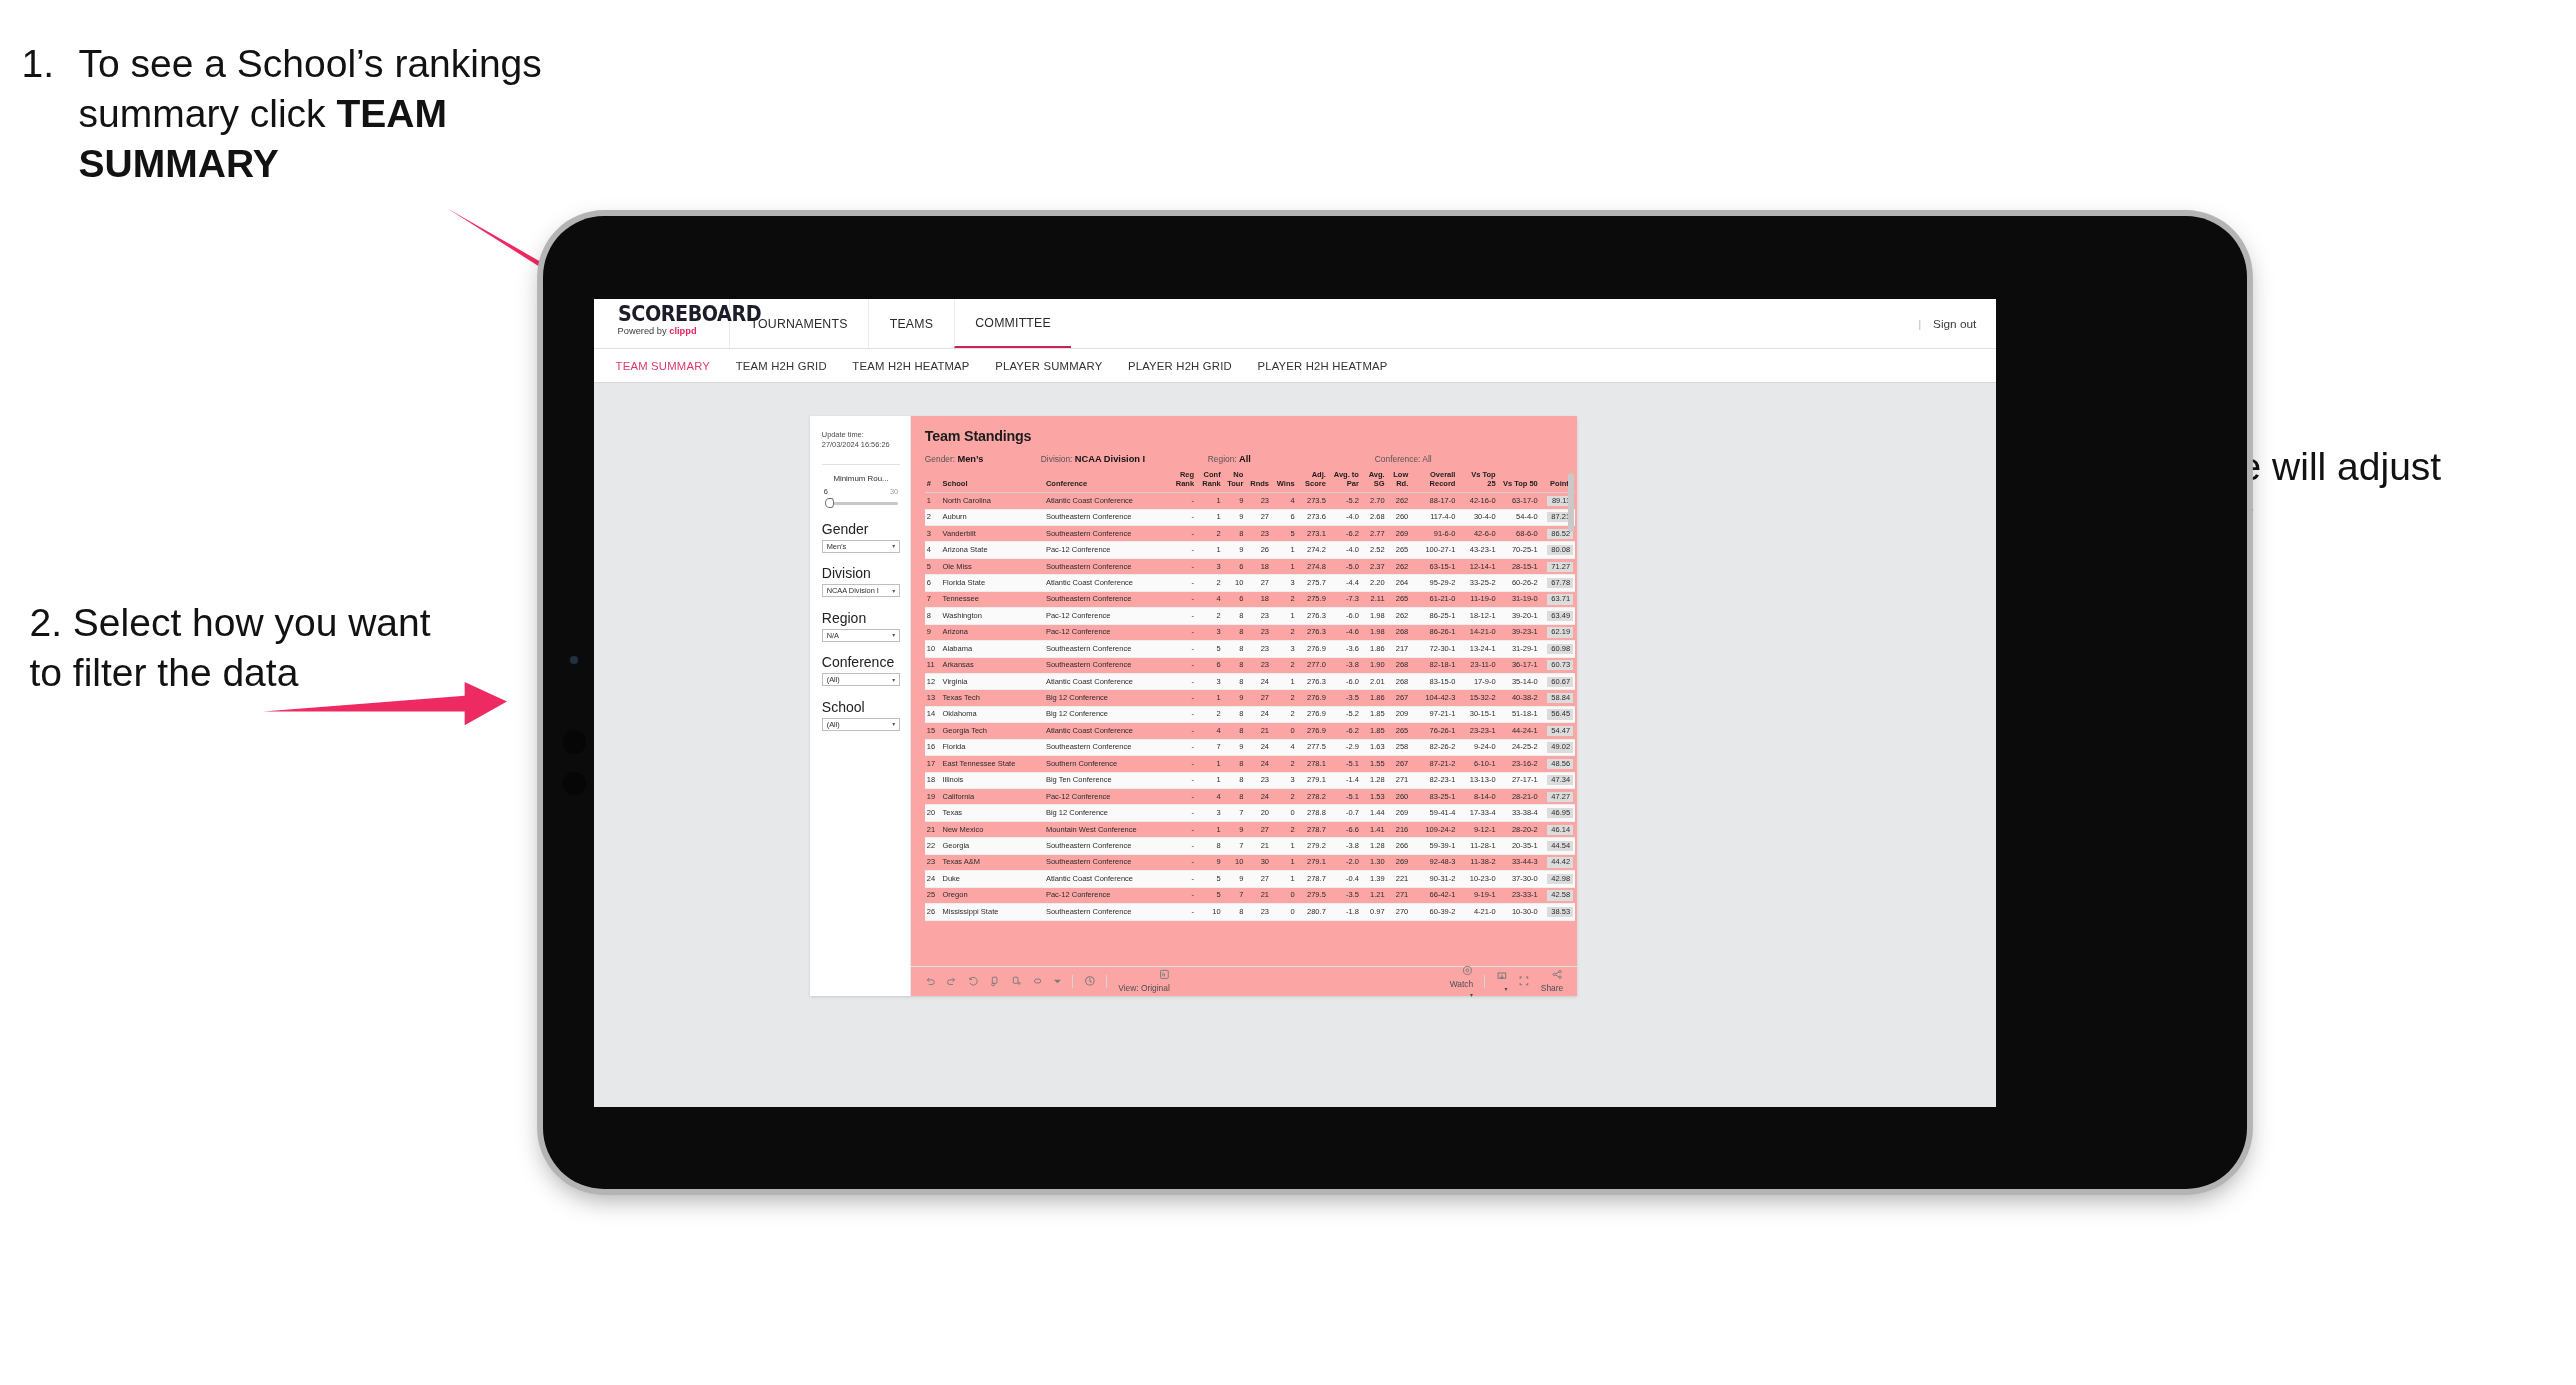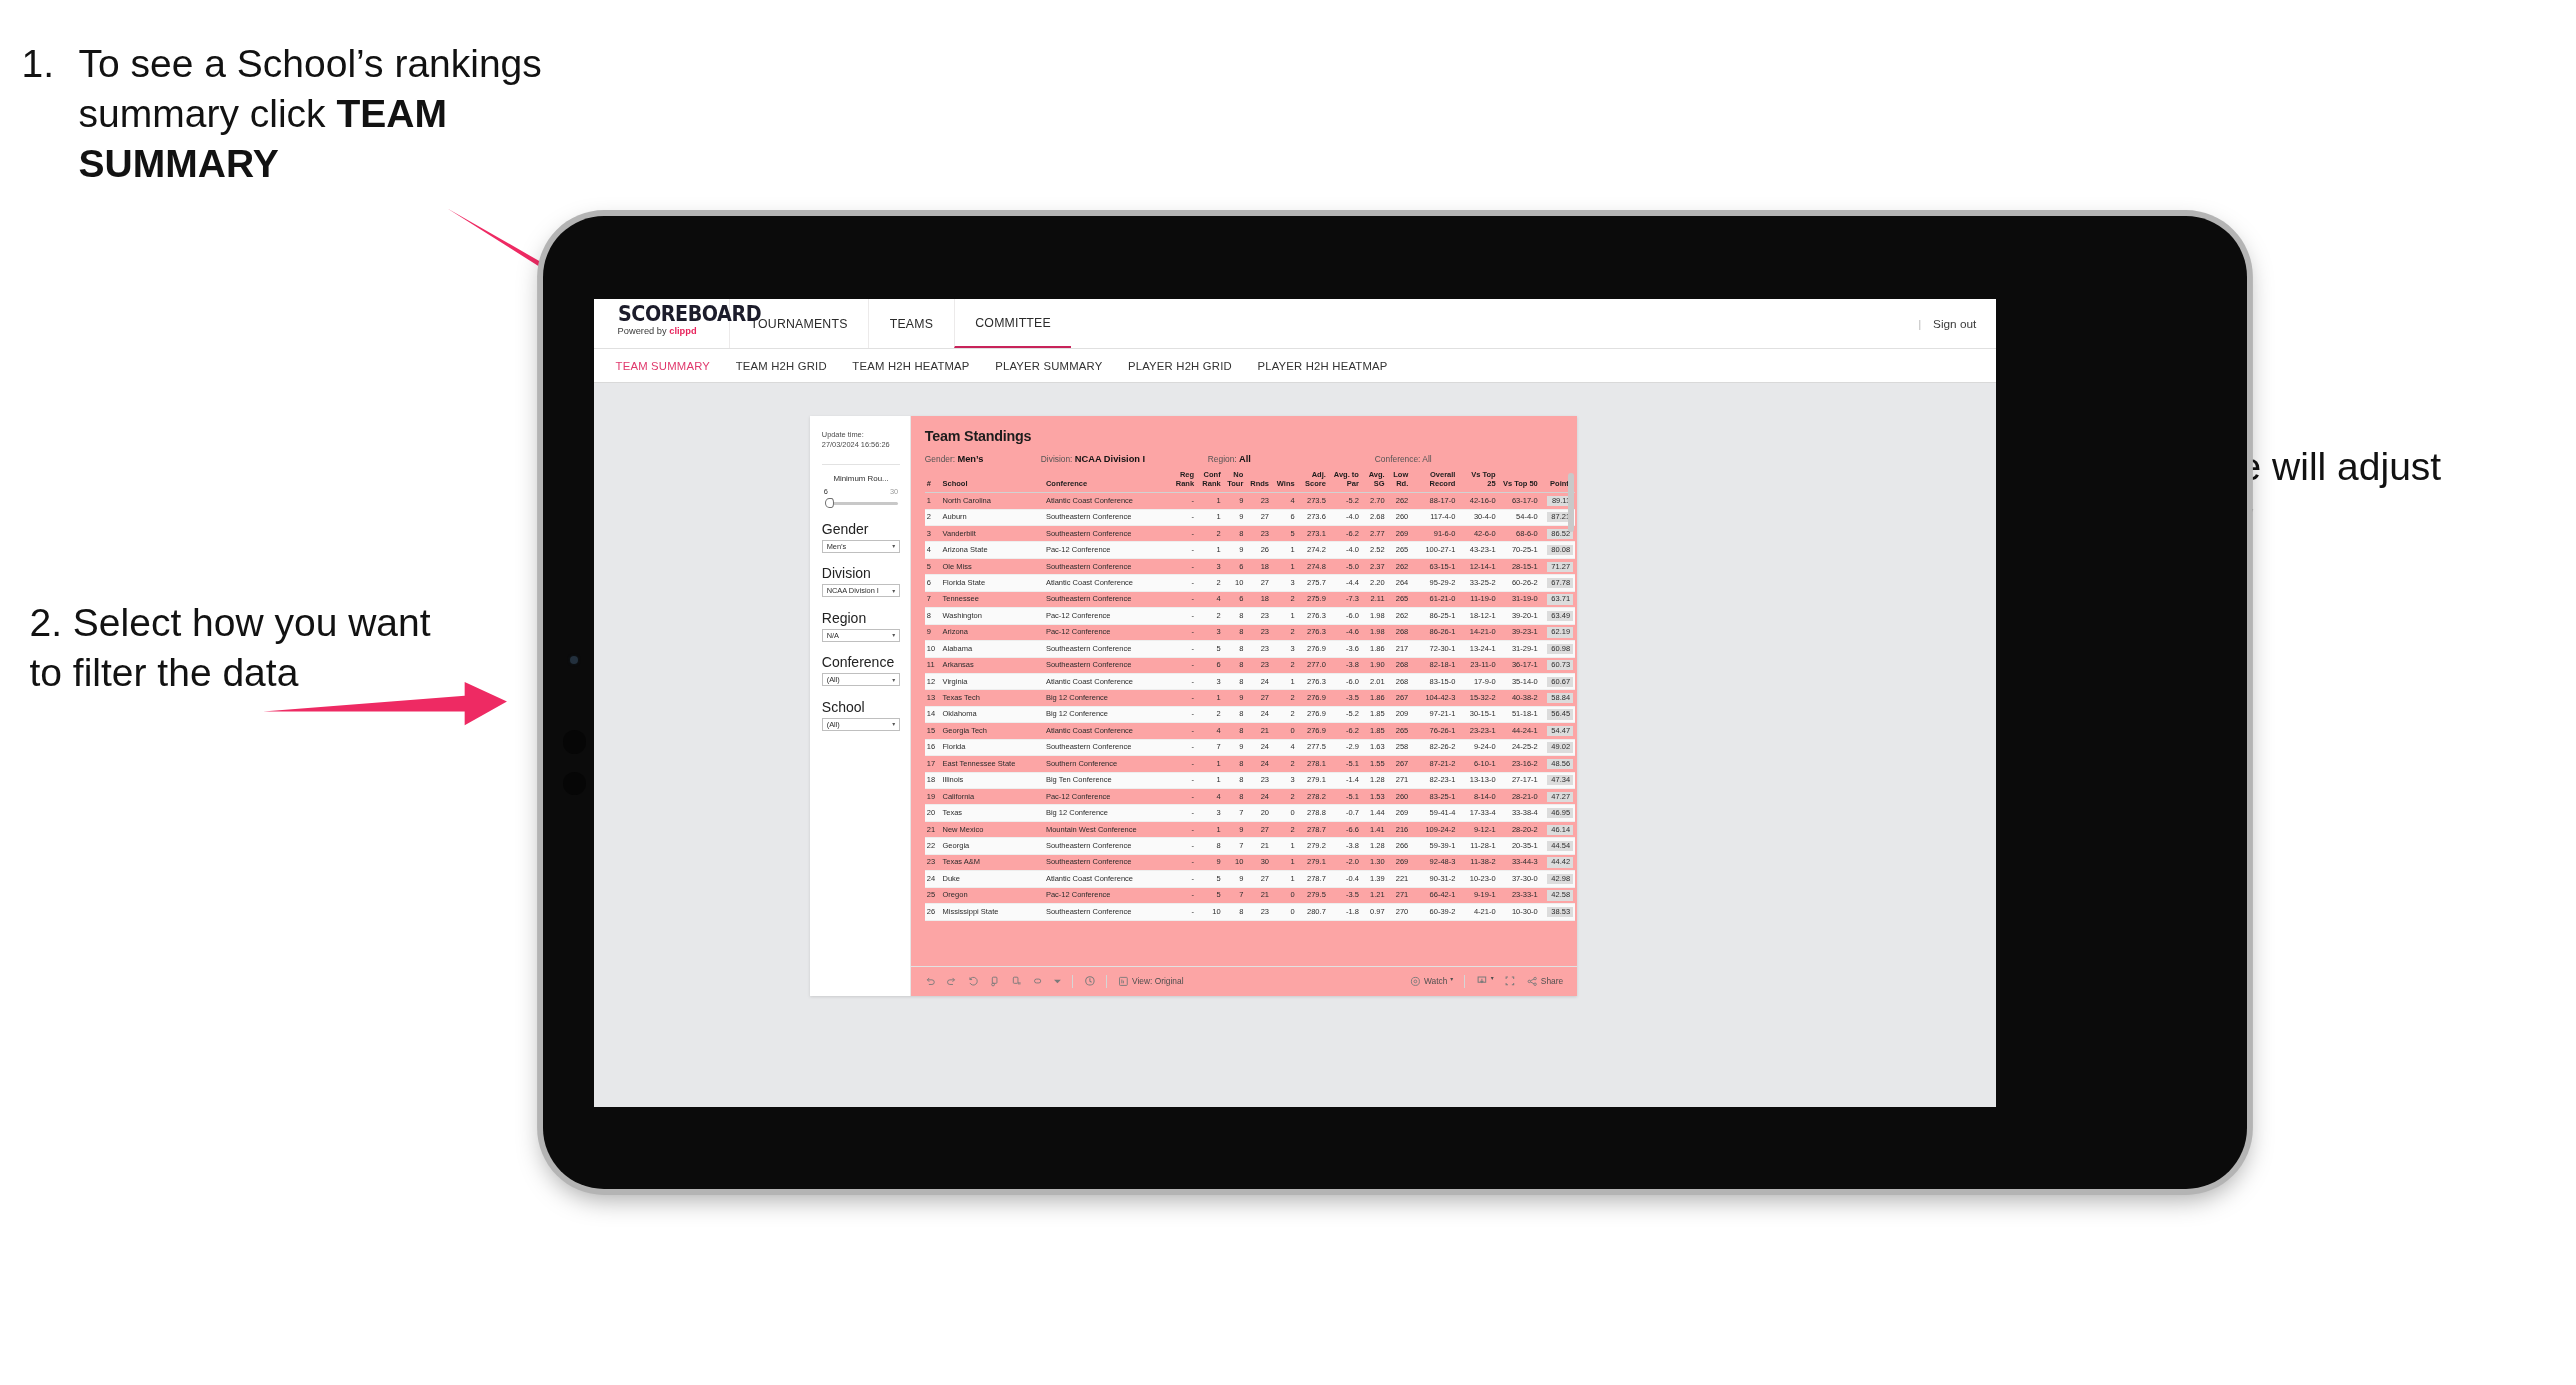--- a/index.html
+++ b/index.html
@@ -99,21 +99,21 @@
   td.pts span{background:#dcdcdc;padding:1px 2.9px;display:inline-block;min-width:20.6px;text-align:right;}
   #tablescroll{flex:1;overflow:hidden;padding-left:13.8px;padding-right:2px;position:relative;}
   #vscroll{position:absolute;right:2.9px;top:2px;width:5.9px;height:59px;background:#c9c9c9;border-radius:2.9px;}
 
   
   #viz-foot{height:29.5px;border-top:1px solid #e2e2e2;display:flex;align-items:center;
       padding:0 13.8px;font-size:8.4px;color:#4f4f4f;gap:10.8px;}
   #viz-foot .ic{display:inline-flex;align-items:center;justify-content:center;color:#6a6a6a;}
   #viz-foot .divider{width:1px;height:12.8px;background:#d6d6d6;}
   #viz-foot .spacer{margin-left:auto;}
-  #viz-foot .item{display:inline-flex;align-items:flex-start;gap:3px;}
+  #viz-foot .item{display:inline-flex;align-items:flex-end;gap:3px;flex-direction:column;}
 </style>
 </head>
 <body>
 
 <div class="anno" id="anno-1">
   <span class="num">1.</span>
   <span class="txt"><span>To see a School’s rankings summary click </span><b>TEAM SUMMARY</b></span>
 </div>
 
 <div class="anno" id="anno-2">2. Select how you want to filter the data</div>

